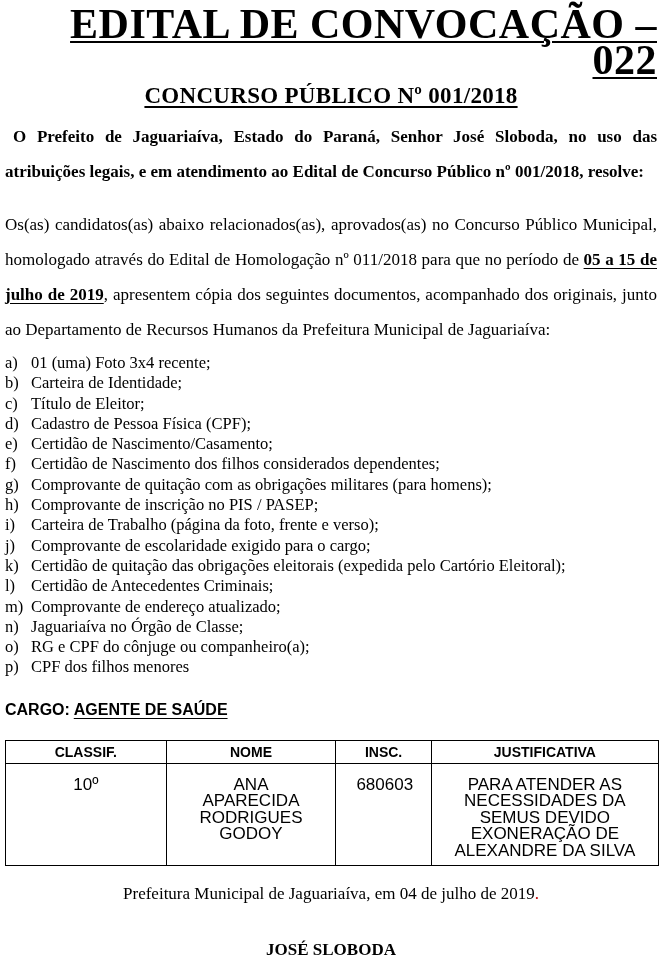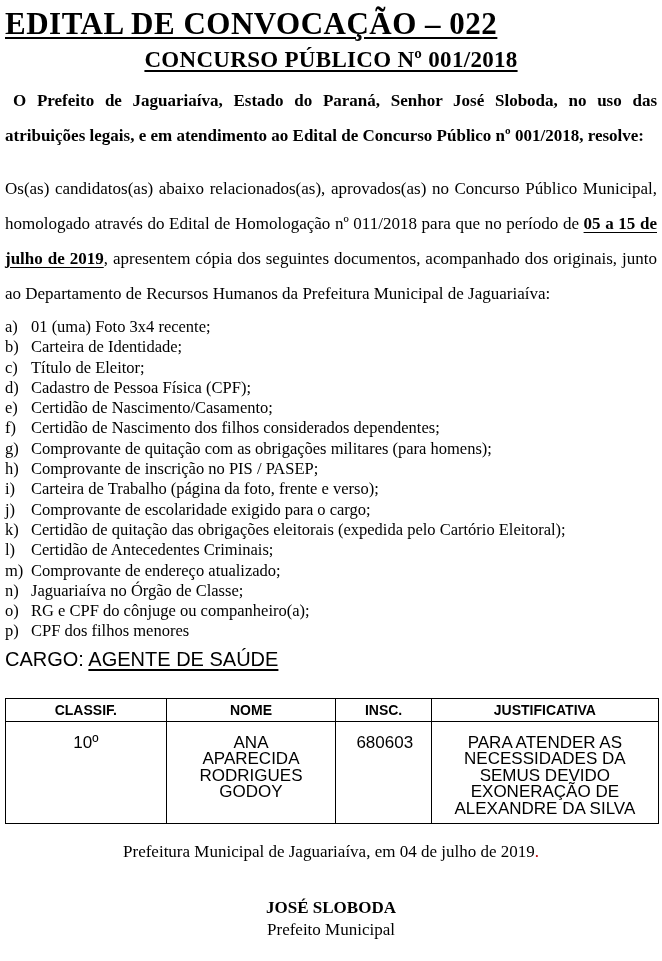--- a/index.html
+++ b/index.html
@@ -10,23 +10,23 @@
     height: 961px;
     margin: 0 auto;
     background: #ffffff;
     color: #000000;
     font-family: "Liberation Serif", "DejaVu Serif", serif;
     overflow: hidden;
     padding: 6px 5px 0 5px;
   }
   
   .doc-title {
-    text-align: left;
-    font-weight: bold;
-    font-size: 31px;
+    text-align: right;
+    font-weight: bold;
+    font-size: 42px;
     line-height: 36px;
     letter-spacing: 0.5px;
   }
   .doc-title .u, .doc-subtitle .u, .section-heading .u {
     text-decoration: underline;
     text-decoration-thickness: 2px;
     text-underline-offset: 3px;
   }
   .doc-subtitle {
     text-align: center;
@@ -62,33 +62,33 @@
     display: flex;
     font-size: 16.5px;
     line-height: 20.3px;
   }
   .doc-item .letter {
     flex: 0 0 26px;
   }
   .doc-item .text { flex: 1; }
   
   .cargo-line {
-    margin-top: 8px;
+    margin-top: 23px;
     font-family: "Liberation Sans", "DejaVu Sans", sans-serif;
-    font-weight: normal;
-    font-size: 20px;
+    font-weight: bold;
+    font-size: 16px;
     line-height: 18px;
   }
   .cargo-line .cargo-value {
     text-decoration: underline;
     text-underline-offset: 3px;
   }
   
   .conv-table {
-    margin-top: 30px;
+    margin-top: 21px;
     width: 654px;
     border-collapse: collapse;
     table-layout: fixed;
     font-family: "Liberation Sans", "DejaVu Sans", sans-serif;
   }
   .conv-table th, .conv-table td {
     border: 1.5px solid #000000;
     text-align: center;
   }
   .conv-table th {

